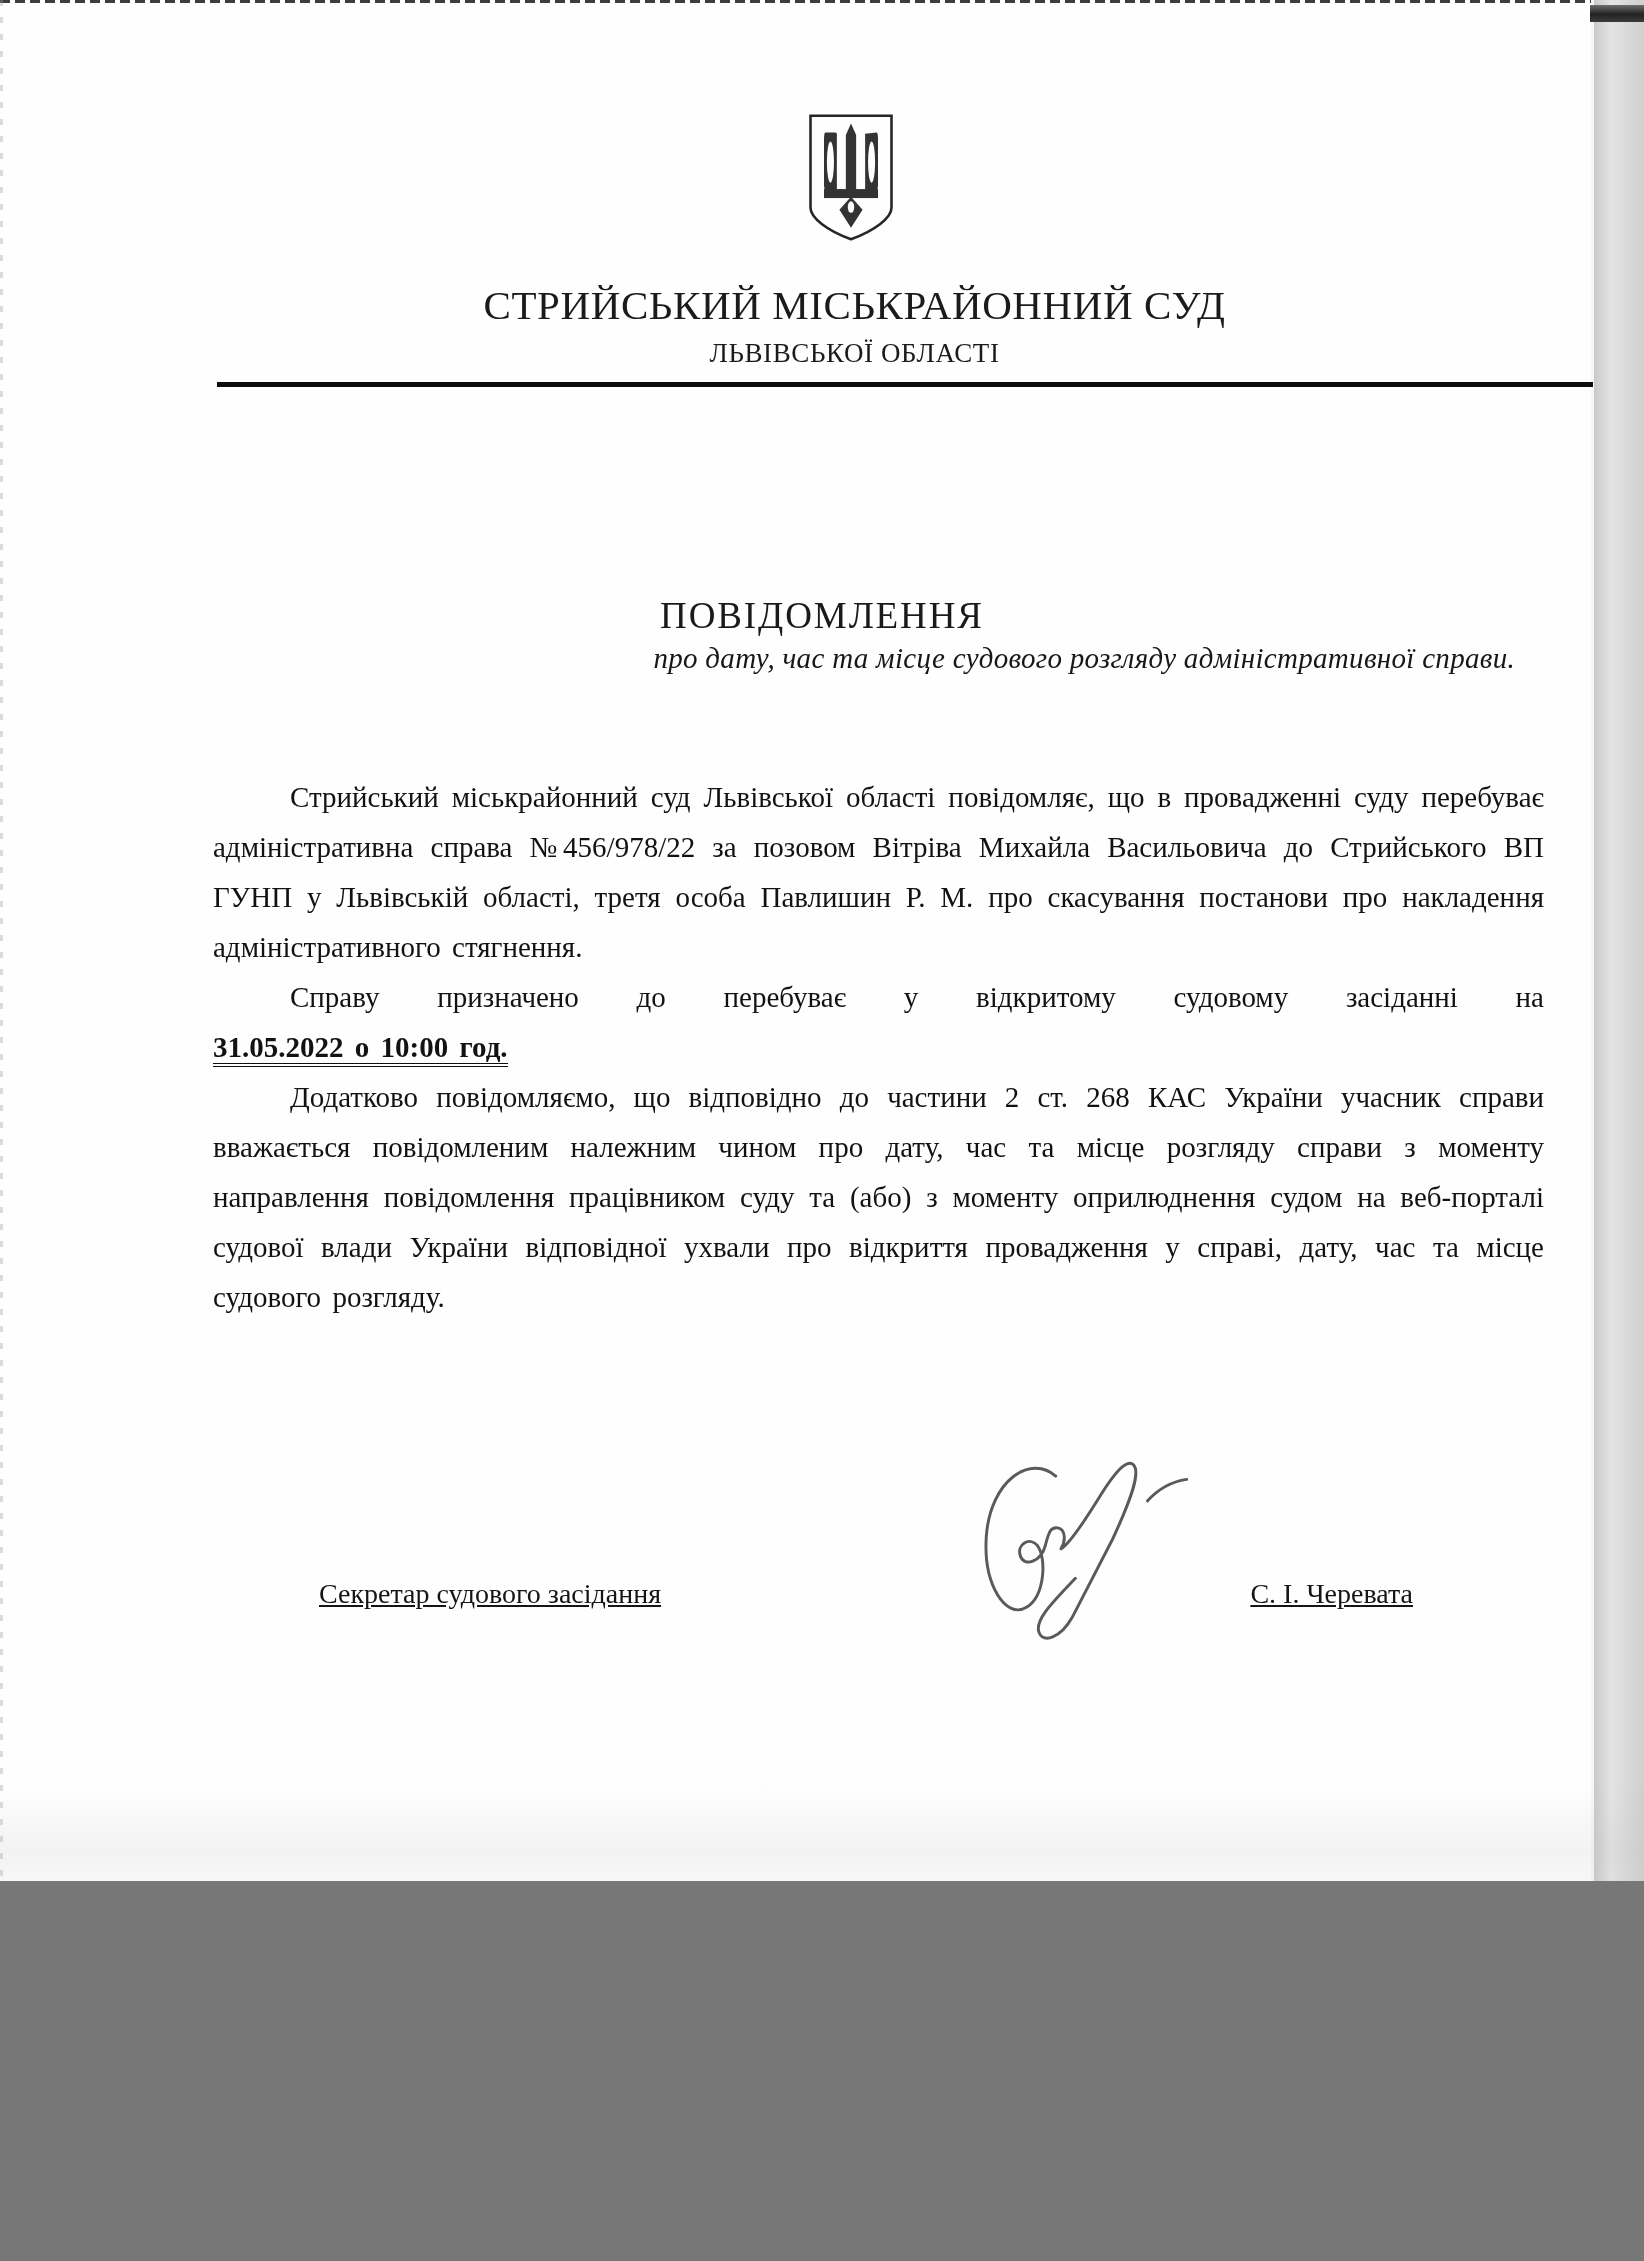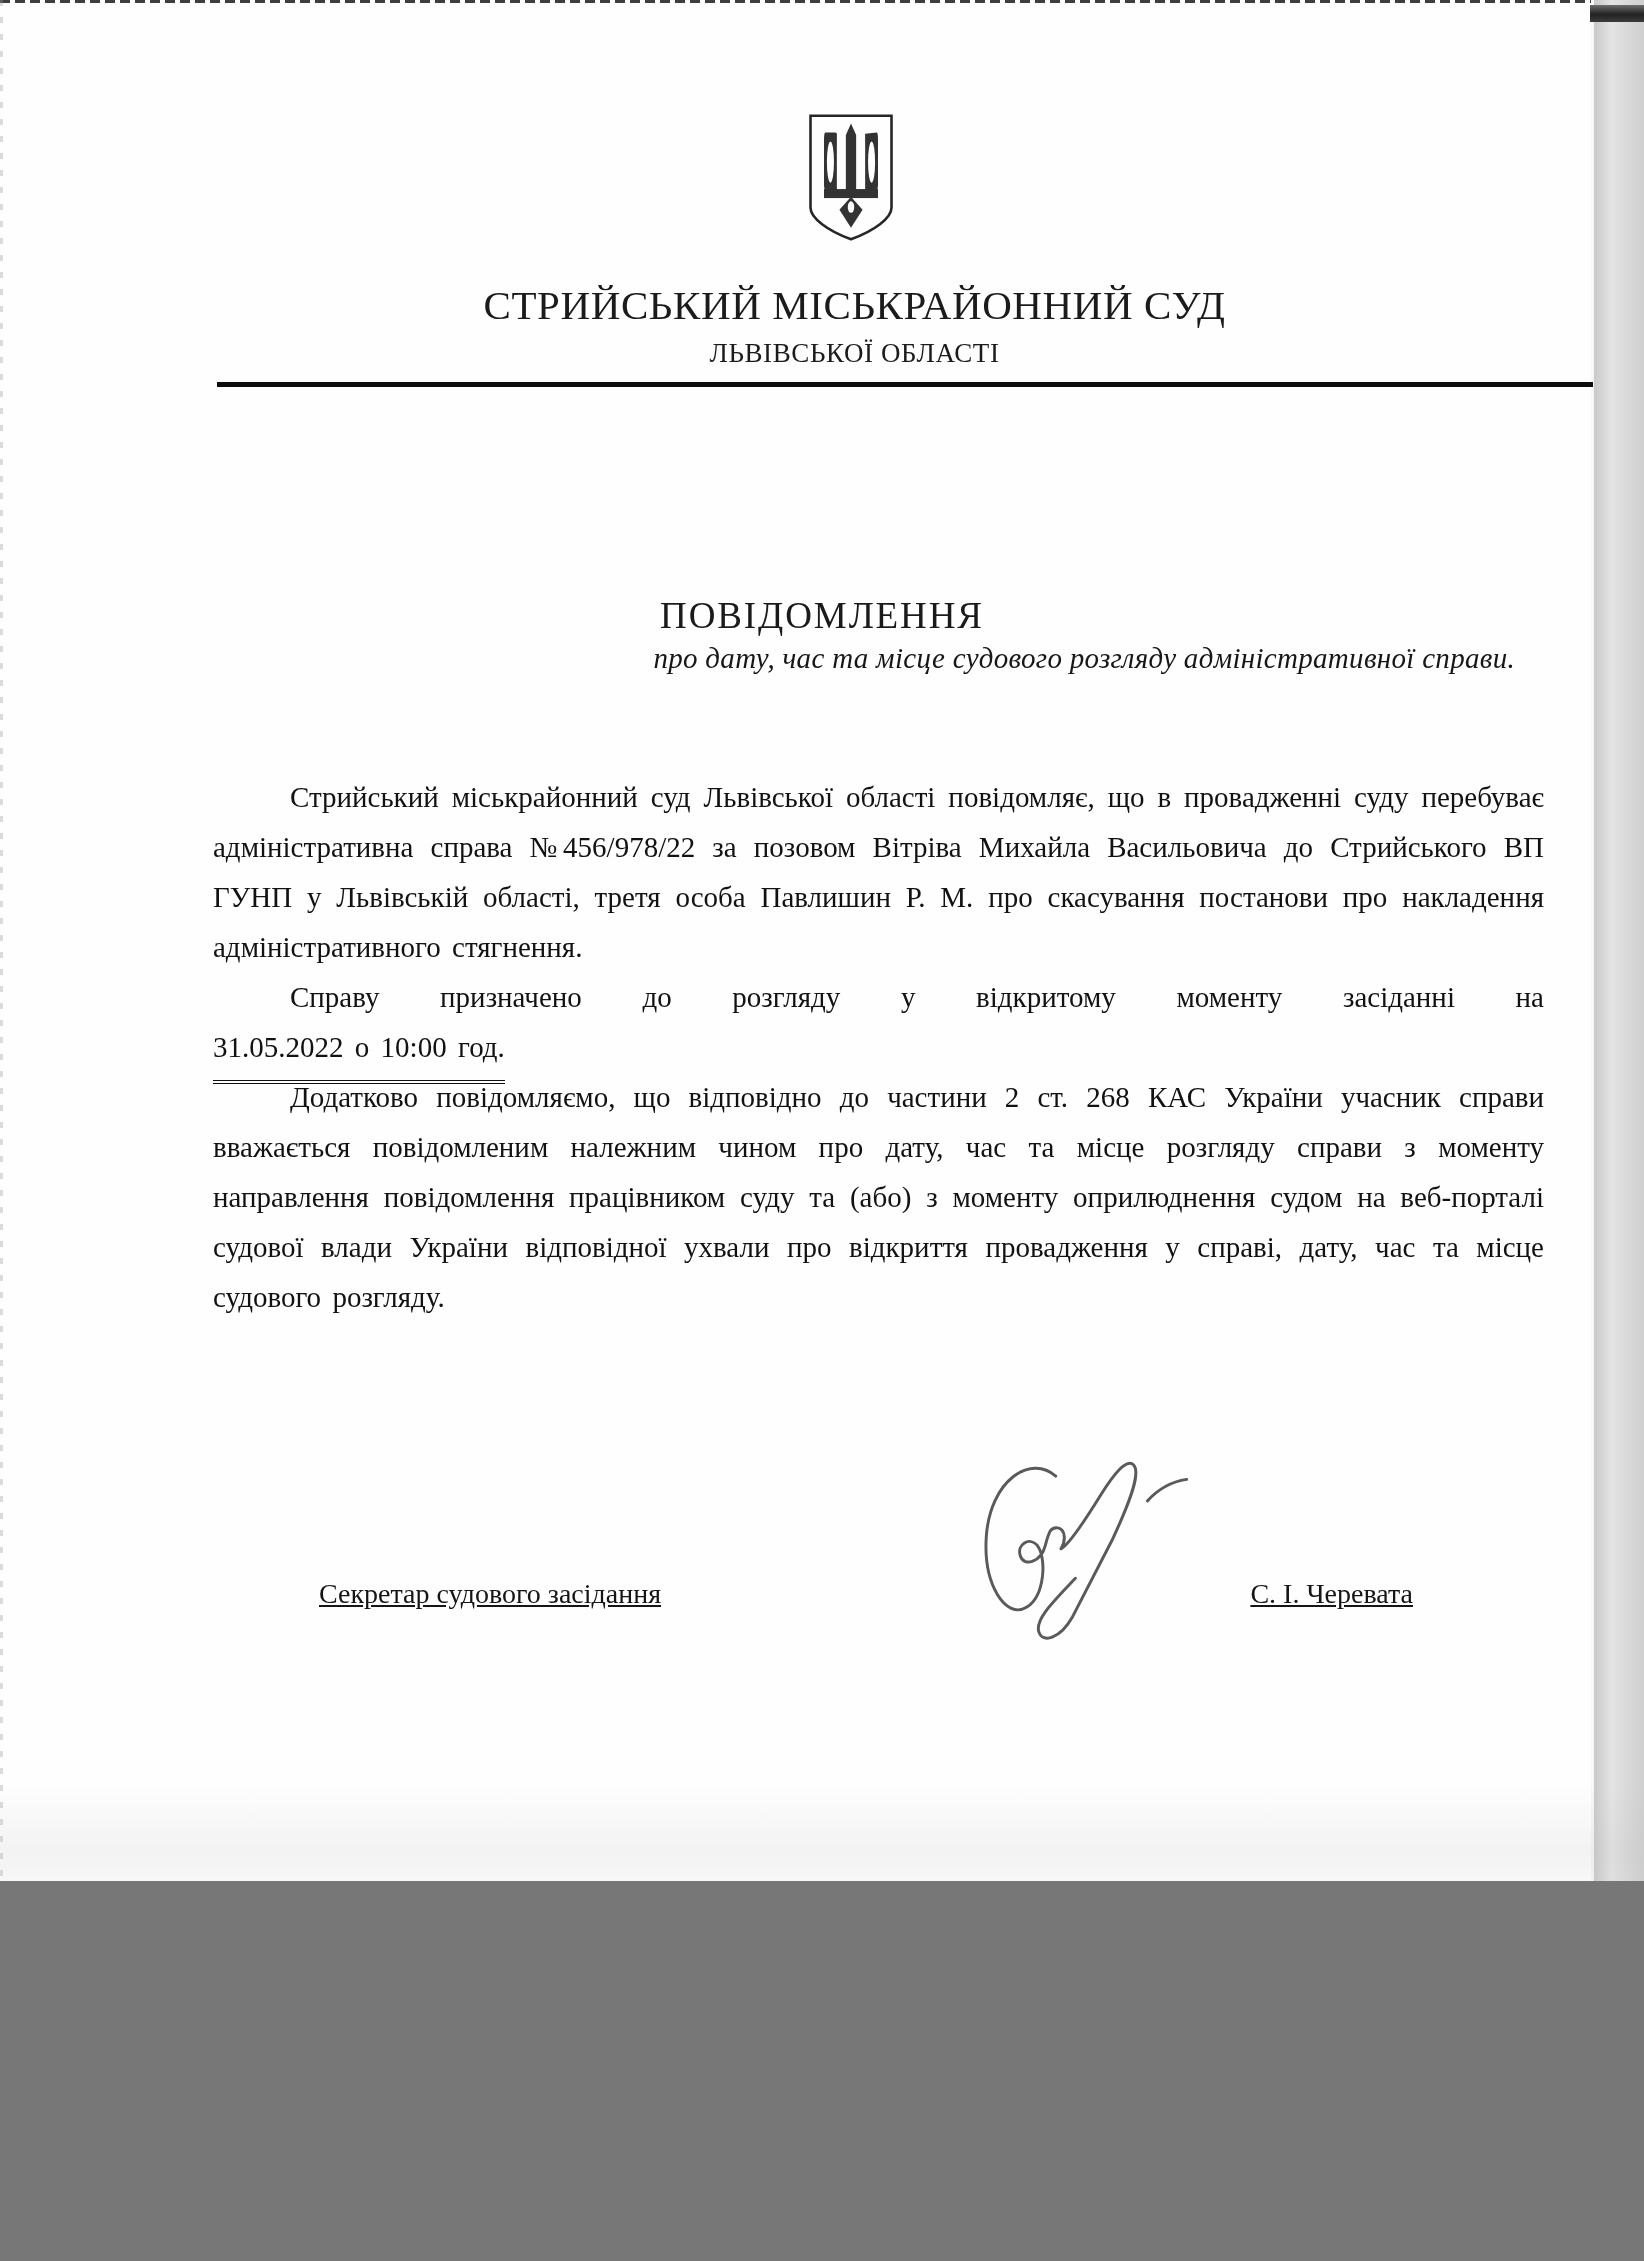--- a/index.html
+++ b/index.html
@@ -76,21 +76,21 @@
     font-size: 29px; line-height: 50px; text-align: justify;
     word-spacing: .14em; color: #121212;
   }
   .doc-body p { margin: 0; text-indent: 77px; }
   .p2-lead {
     display: block; text-indent: 77px;
     text-align: justify; text-align-last: justify;
   }
   .p2-date-line { display: block; text-indent: 0; text-align: left; }
   .date-bold {
-    font-weight: normal; border-bottom: 4.5px double #0f0f0f; padding-bottom: 17px;
+    font-weight: bold; border-bottom: 4.5px double #0f0f0f; padding-bottom: 0;
   }
 
   
   .sig-row {
     position: absolute; top: 1546px; left: 213px; right: 231px;
     display: flex; align-items: baseline;
     font-size: 28px; color: #151515; text-decoration: underline;
   }
   .sig-role { margin-left: 106px; }
   .sig-name { margin-left: auto; margin-top: 32px; }
@@ -132,21 +132,21 @@
 
   <div class="header-rule"></div>
 
 
   <div class="notice-title">ПОВІДОМЛЕННЯ</div>
   <div class="notice-subtitle">про дату, час та місце судового розгляду адміністративної справи.</div>
 
   <div class="doc-body">
     <p>Стрийський міськрайонний суд Львівської області повідомляє, що в провадженні суду перебуває адміністративна справа №456/978/22 за позовом Вітріва Михайла Васильовича до Стрийського ВП ГУНП у Львівській області, третя особа Павлишин Р. М. про скасування постанови про накладення адміністративного стягнення.</p>
     <p>
-      <span class="p2-lead">Справу призначено до розгляду у відкритому моменту засіданні на</span>
+      <span class="p2-lead">Справу призначено до перебуває у відкритому судовому засіданні на</span>
       <span class="p2-date-line"><span class="date-bold">31.05.2022 о 10:00 год.</span></span>
     </p>
     <p>Додатково повідомляємо, що відповідно до частини 2 ст. 268 КАС України учасник справи вважається повідомленим належним чином про дату, час та місце розгляду справи з моменту направлення повідомлення працівником суду та (або) з моменту оприлюднення судом на веб-порталі судової влади України відповідної ухвали про відкриття провадження у справі, дату, час та місце судового розгляду.</p>
   </div>
 
   <div class="sig-row">
     <span class="sig-role">Секретар судового засідання</span>
     <span class="sig-name">С. І. Черевата</span>
   </div>
 

